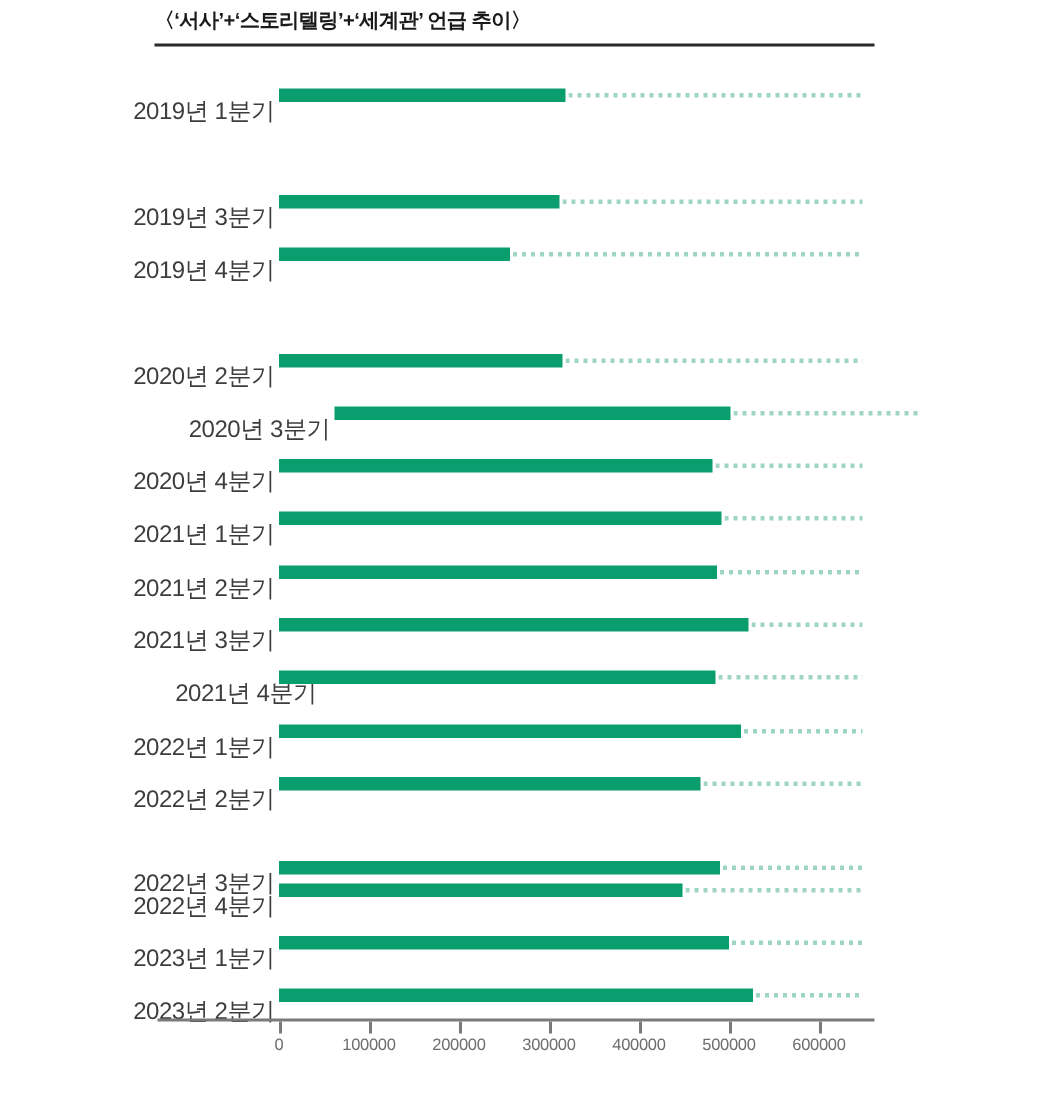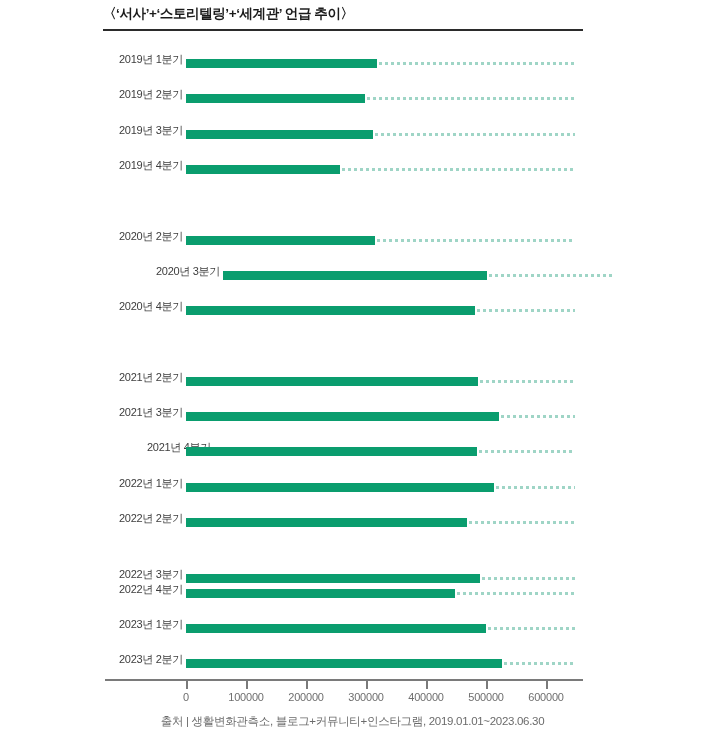--- a/index.html
+++ b/index.html
@@ -49,24 +49,24 @@
   }
   .row {
     position: absolute;
     left: 0;
     width: 705px;
     height: 35.3px;
   }
   .row-label {
     position: absolute;
     right: 522px;          
-    top: 0px;
+    top: 12px;
     width: 150px;
     text-align: right;
-    font-size: 11px;
+    font-size: 16px;
     color: #3d3d3d;
     letter-spacing: -0.3px;
     white-space: nowrap;
   }
   .bar-track {
     position: absolute;
     left: 186px;
     top: 7px;
     height: 9px;
   }
@@ -136,27 +136,20 @@
   <div id="title-rule"></div>
 
   <div id="plot">
       <div class="row" style="top: 7px;">
         <div class="row-label">2019년 1분기</div>
         <div class="bar-track">
           <div class="bar" title="2019년 1분기: 318000" style="width: 190.8px; background: rgb(10, 157, 110);"></div>
           <div class="bar-dots" style="left: 192.8px; width: 196.2px;"></div>
         </div>
       </div>
-      <div class="row" style="top: 42.3px;">
-        <div class="row-label">2019년 2분기</div>
-        <div class="bar-track">
-          <div class="bar" title="2019년 2분기: 298000" style="width: 178.8px; background: rgb(10, 157, 110);"></div>
-          <div class="bar-dots" style="left: 180.8px; width: 208.2px;"></div>
-        </div>
-      </div>
       <div class="row" style="top: 77.6px;">
         <div class="row-label">2019년 3분기</div>
         <div class="bar-track">
           <div class="bar" title="2019년 3분기: 311000" style="width: 186.6px; background: rgb(10, 157, 110);"></div>
           <div class="bar-dots" style="left: 188.6px; width: 200.4px;"></div>
         </div>
       </div>
       <div class="row" style="top: 112.9px;">
         <div class="row-label">2019년 4분기</div>
         <div class="bar-track">
@@ -178,20 +171,27 @@
           <div class="bar-dots" style="left: 266px; width: 123px;"></div>
         </div>
       </div>
       <div class="row" style="top: 254.1px;">
         <div class="row-label">2020년 4분기</div>
         <div class="bar-track">
           <div class="bar" title="2020년 4분기: 482000" style="width: 289.2px; background: rgb(10, 157, 110);"></div>
           <div class="bar-dots" style="left: 291.2px; width: 97.8px;"></div>
         </div>
       </div>
+      <div class="row" style="top: 289.4px;">
+        <div class="row-label">2021년 1분기</div>
+        <div class="bar-track">
+          <div class="bar" title="2021년 1분기: 492000" style="width: 295.2px; background: rgb(10, 157, 110);"></div>
+          <div class="bar-dots" style="left: 297.2px; width: 91.8px;"></div>
+        </div>
+      </div>
       <div class="row" style="top: 324.7px;">
         <div class="row-label">2021년 2분기</div>
         <div class="bar-track">
           <div class="bar" title="2021년 2분기: 487000" style="width: 292.2px; background: rgb(10, 157, 110);"></div>
           <div class="bar-dots" style="left: 294.2px; width: 94.8px;"></div>
         </div>
       </div>
       <div class="row" style="top: 360px;">
         <div class="row-label">2021년 3분기</div>
         <div class="bar-track">
@@ -245,21 +245,20 @@
         <div class="row-label">2023년 2분기</div>
         <div class="bar-track">
           <div class="bar" title="2023년 2분기: 527000" style="width: 316.2px; background: rgb(10, 157, 110);"></div>
           <div class="bar-dots" style="left: 318.2px; width: 70.8px;"></div>
         </div>
       </div>
     </div>
 
   <div id="axis-line"></div>
 
-  <div id="source-note">출처 | 생활변화관측소, 블로그+커뮤니티+인스타그램, 2019.01.01~2023.06.30</div>
 
 <div class="tick" style="left: 186px;"></div>
     <div class="tick-label" style="left: 186px;">0</div>
     <div class="tick" style="left: 246px;"></div>
     <div class="tick-label" style="left: 246px;">100000</div>
     <div class="tick" style="left: 306px;"></div>
     <div class="tick-label" style="left: 306px;">200000</div>
     <div class="tick" style="left: 366px;"></div>
     <div class="tick-label" style="left: 366px;">300000</div>
     <div class="tick" style="left: 426px;"></div>

